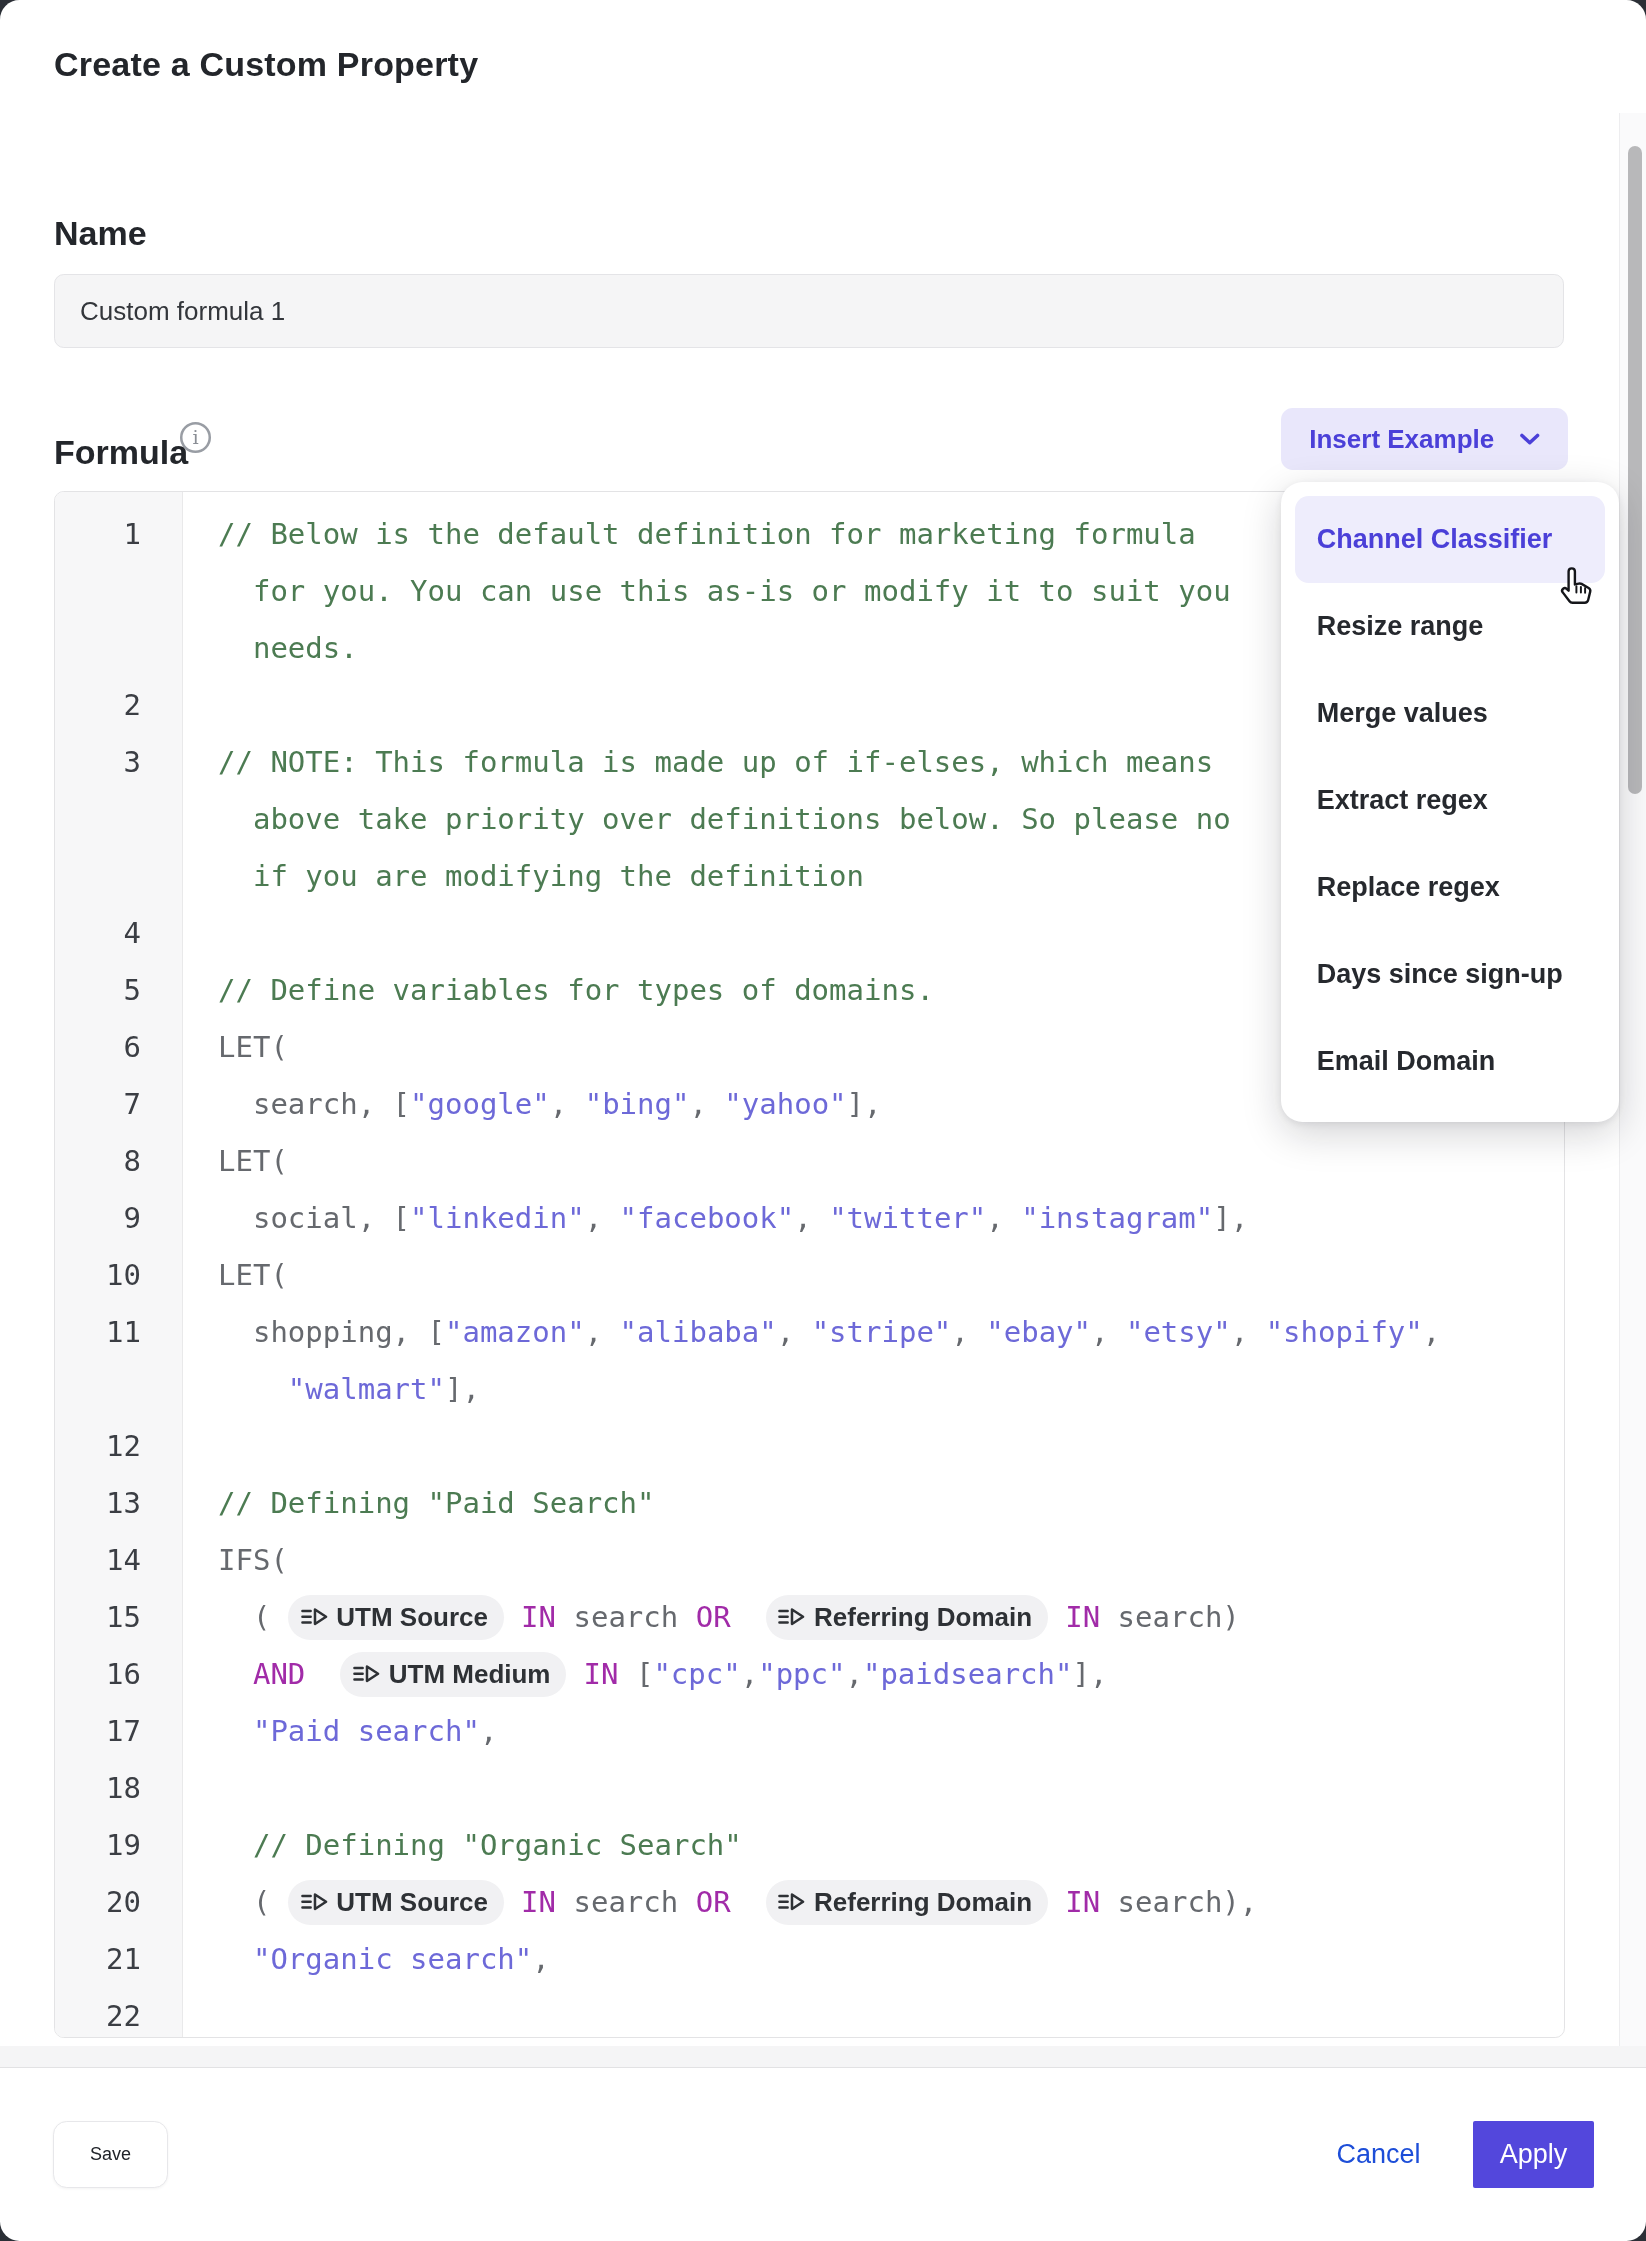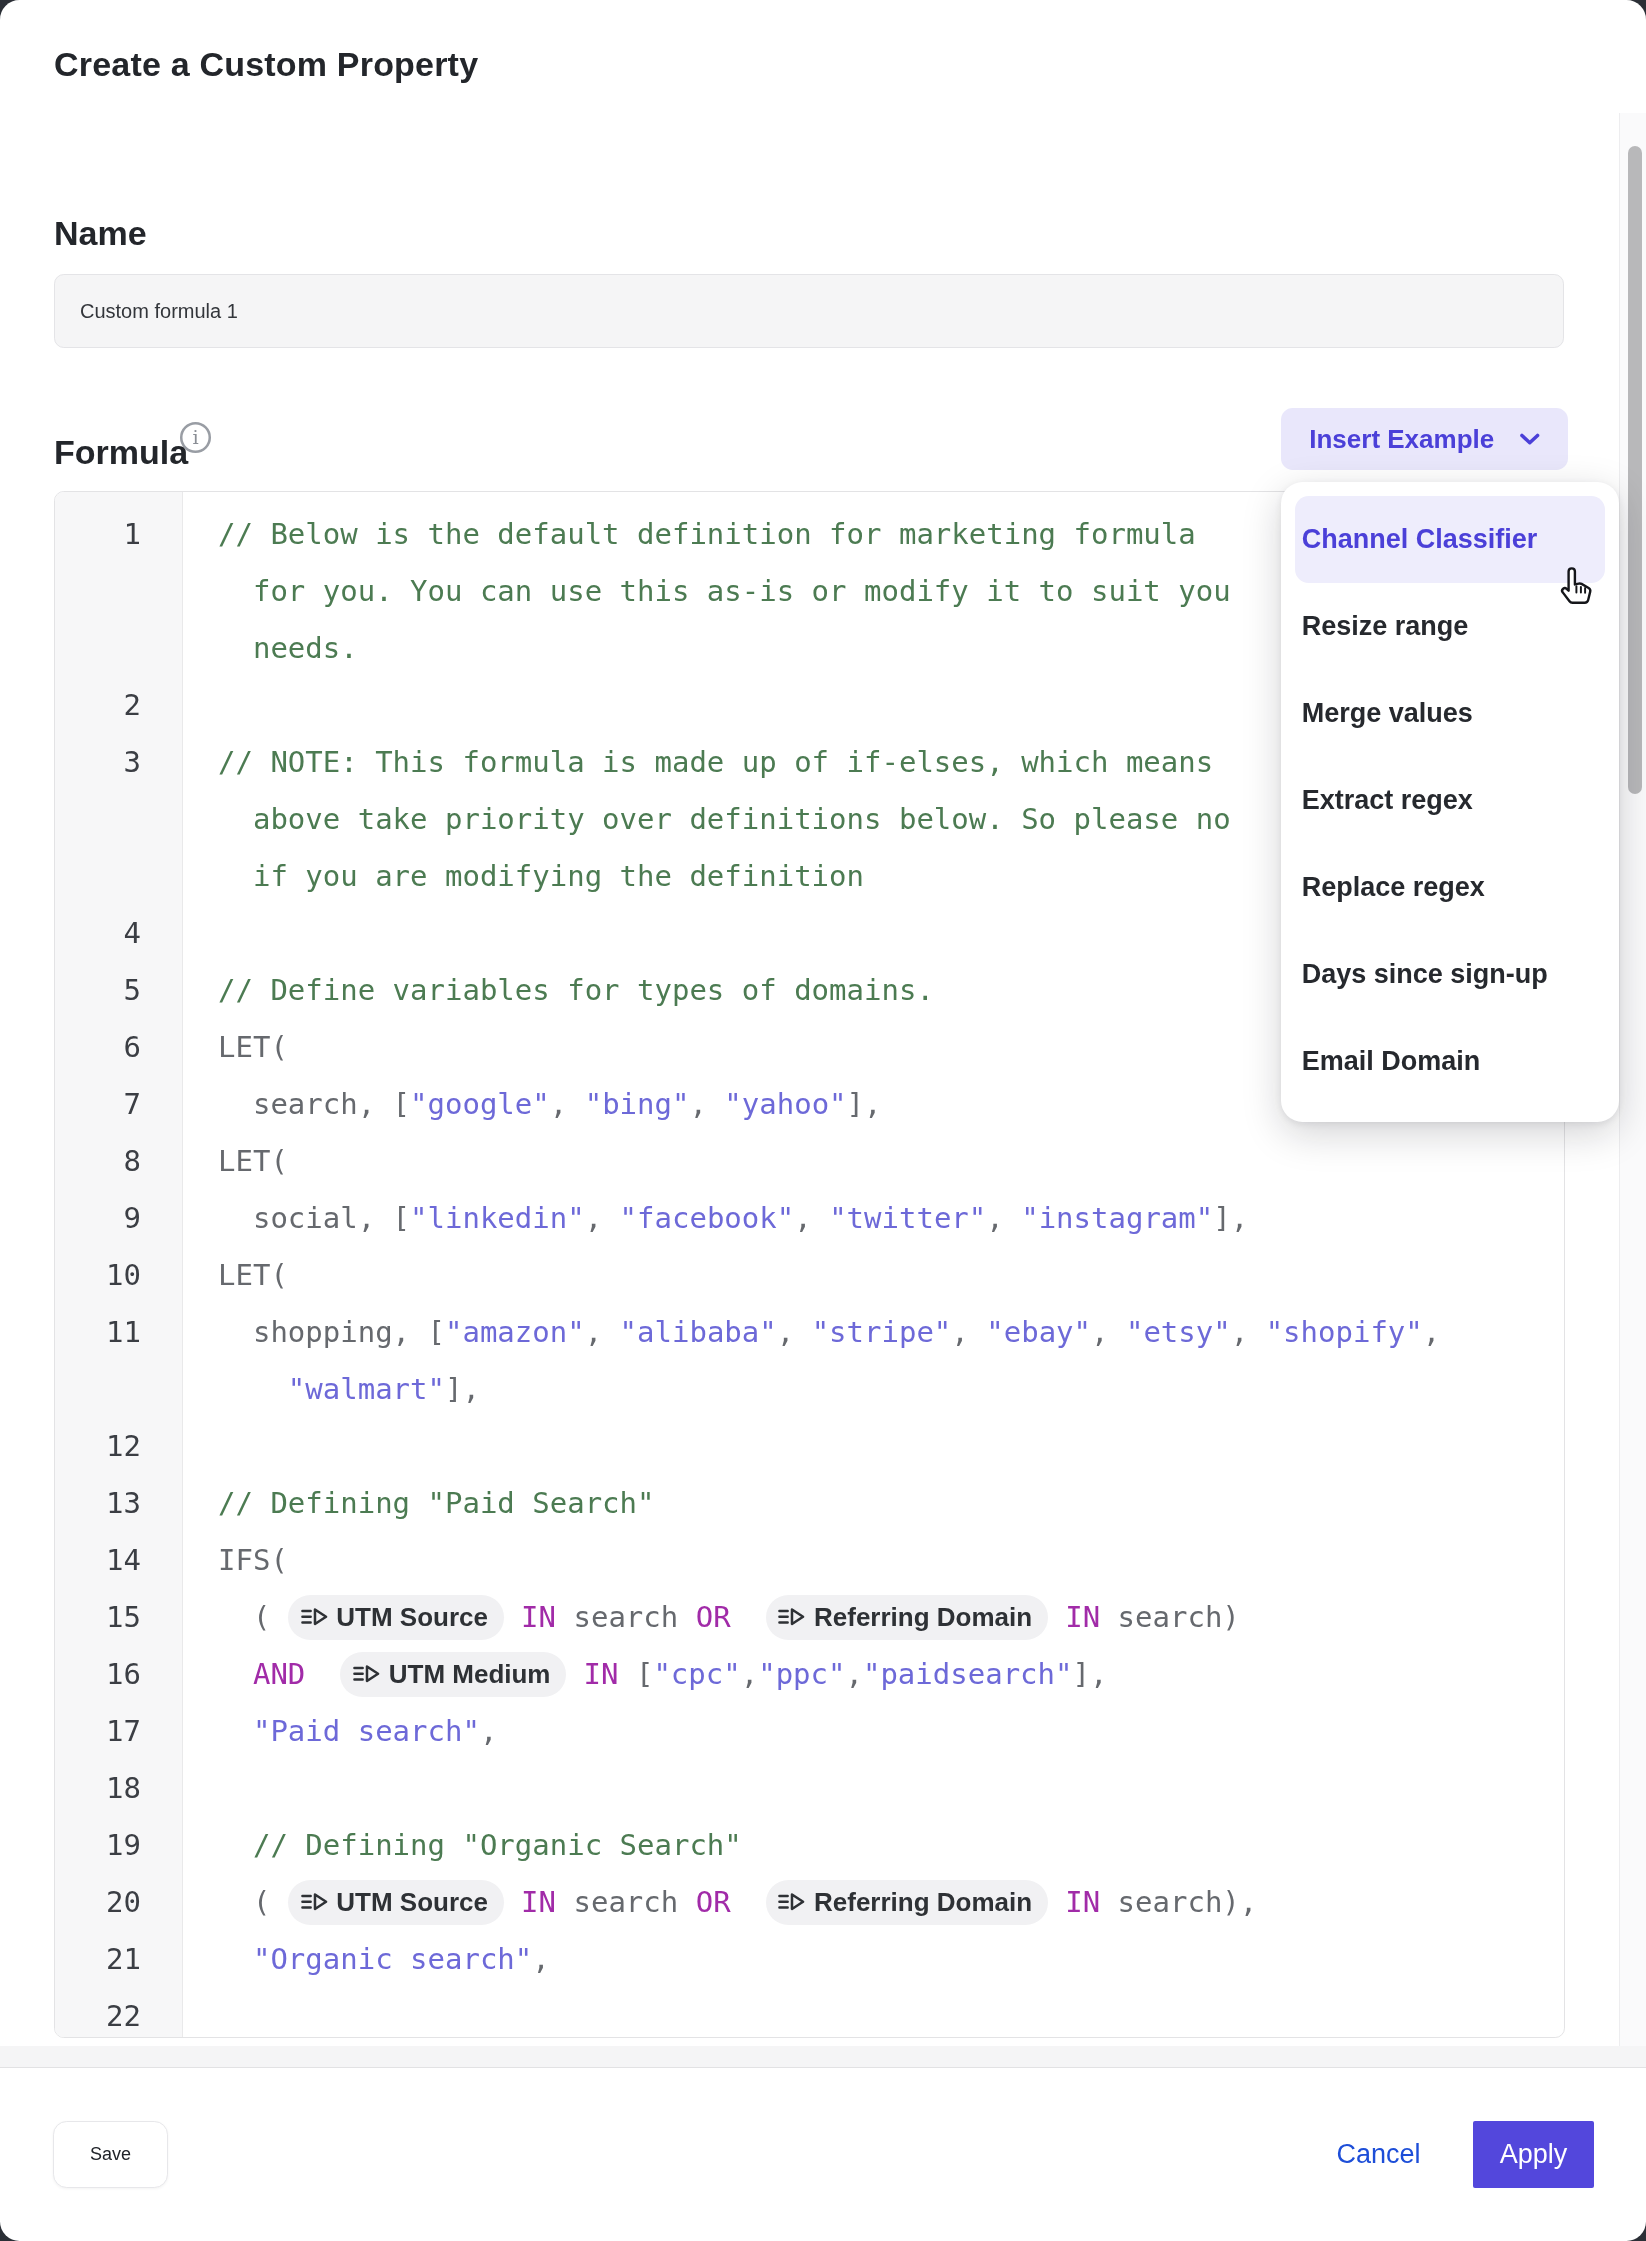--- a/index.html
+++ b/index.html
@@ -15,21 +15,21 @@
   .title{
     position:absolute;left:54px;top:45px;font-size:34px;font-weight:700;color:#23262B;letter-spacing:0.2px;
   }
   .field-label{
     position:absolute;left:54px;font-size:34px;font-weight:700;color:#23262B;
   }
   .name-input{
     position:absolute;left:54px;top:274px;width:1510px;height:74px;box-sizing:border-box;
     background:#F5F5F6;border:1px solid #E4E4E7;border-radius:9.8px;
     display:flex;align-items:center;padding-left:25px;
-    font-size:20px;color:#33363B;
+    font-size:26px;color:#33363B;
   }
   .info-icon{position:absolute;left:179px;top:421px;}
   .insert-btn{
     position:absolute;left:1281px;top:408px;width:287px;height:62px;
     background:#E9E7FB;border:none;border-radius:11.7px;cursor:pointer;
     display:flex;align-items:center;justify-content:center;gap:26px;
     font-family:"Liberation Sans",sans-serif;font-size:26px;font-weight:600;color:#4B40D8;
   }
   
   .editor{
@@ -58,21 +58,21 @@
     font-family:"Liberation Sans",sans-serif;font-size:26px;font-weight:600;color:#2E3135;
     white-space:pre;
   }
   
   .dropdown{
     position:absolute;left:1281px;top:482px;width:338px;height:640px;box-sizing:border-box;
     background:#fff;border-radius:21.5px;box-shadow:0 11.7px 39px rgba(15,15,30,.18),0 2px 7.8px rgba(15,15,30,.08);
     padding:13.7px;z-index:5;
   }
   .menu-item{
-    height:87px;display:flex;align-items:center;padding-left:7px;border-radius:13.7px;
+    height:87px;display:flex;align-items:center;padding-left:22px;border-radius:13.7px;
     font-size:27px;font-weight:600;color:#26292E;cursor:pointer;
   }
   .menu-item.hl{background:#EEEDFC;color:#4B40D8;}
   
   .rail{
     position:absolute;left:1619px;top:113px;width:27px;height:1933px;
     background:#FAFAFB;border-left:1px solid #EDEDEF;z-index:3;
   }
   .thumb{
     position:absolute;left:7.8px;top:33px;width:14.6px;height:648px;

